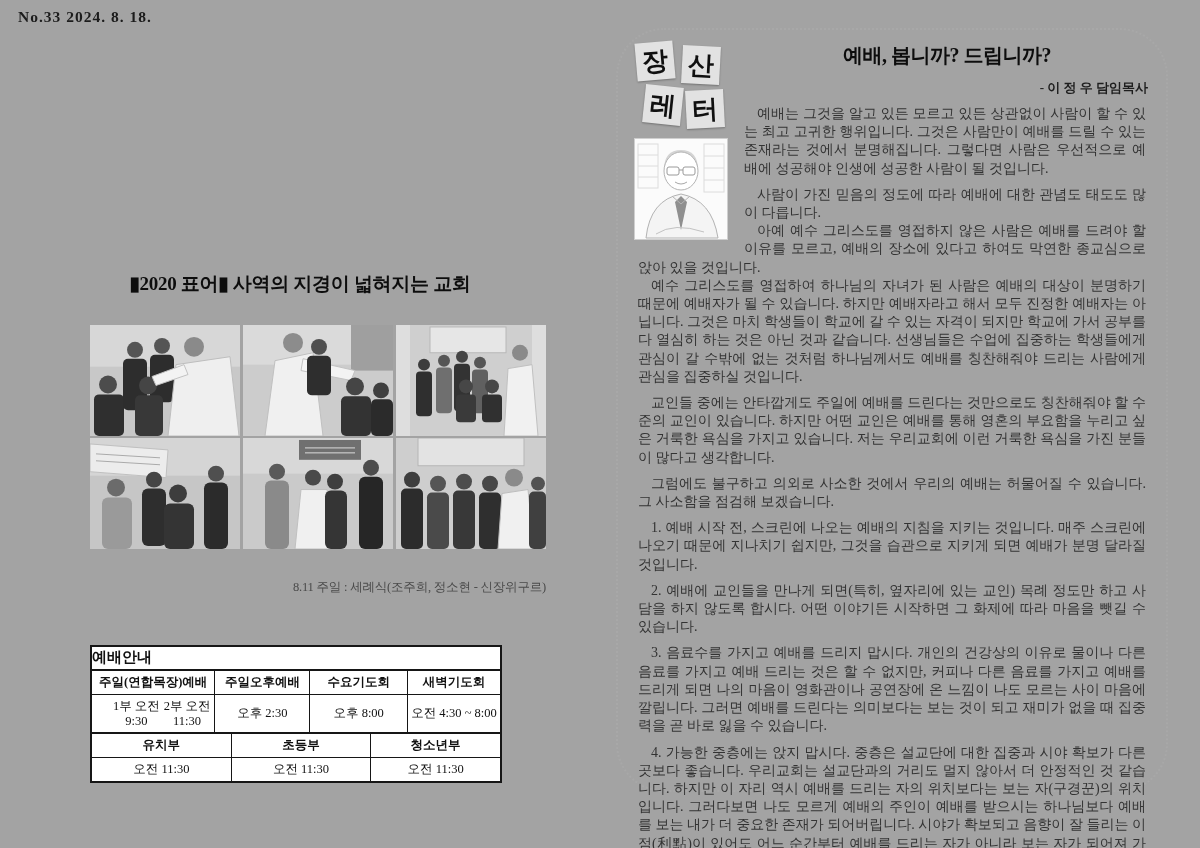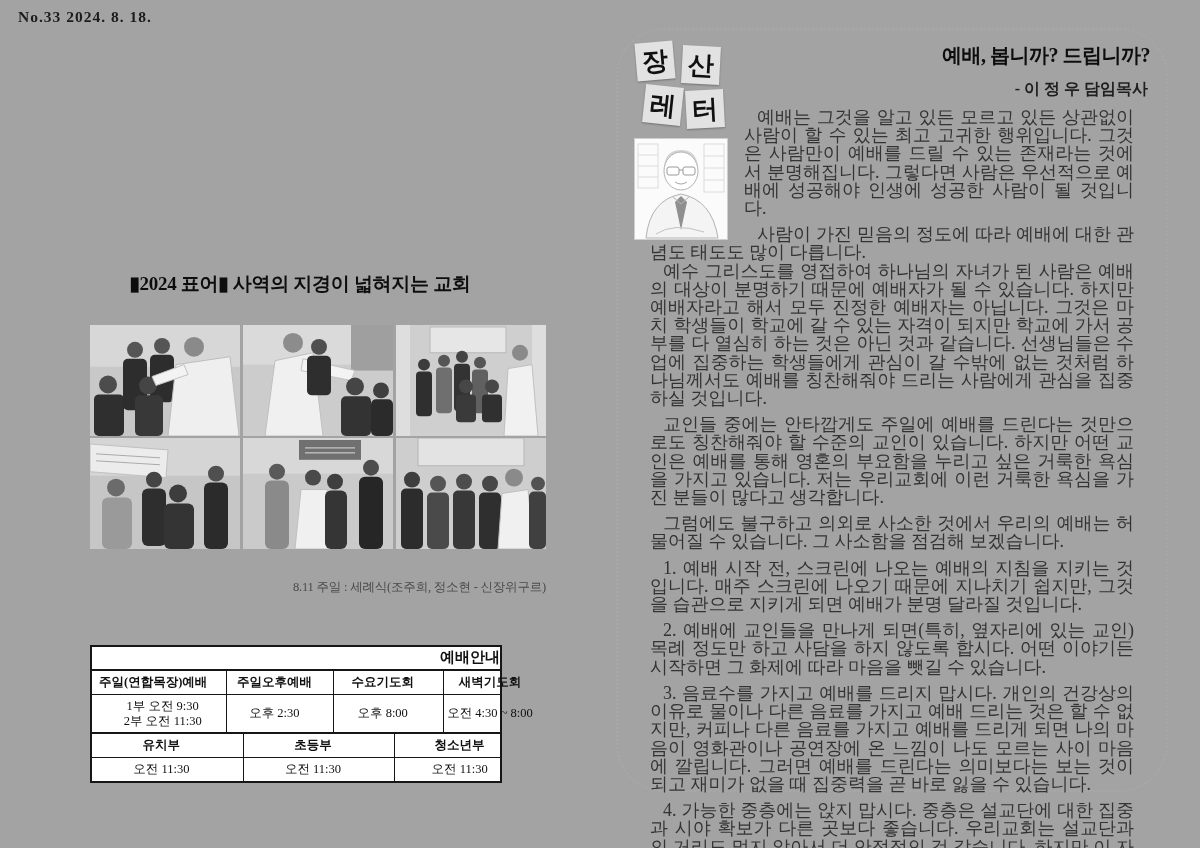--- a/index.html
+++ b/index.html
@@ -17,63 +17,63 @@
            display:grid;grid-template-columns:1fr 1fr 1fr;grid-template-rows:1fr 1fr;
            column-gap:3px;row-gap:2px;}
   .photo{overflow:hidden;background:#c9c9c9;}
   .photo svg{width:100%;height:100%;display:block;}
   .photo-caption{position:absolute;left:90px;top:579px;width:456px;text-align:right;
                  font-size:12.5px;color:#4a4a4a;letter-spacing:-0.2px;}
 
   
   .worship-table{position:absolute;left:90px;top:645px;width:408px;
                  border:2px solid #161616;color:#111;background:#fff;}
-  .wt-title{text-align:right;font-weight:bold;font-size:15px;padding:1px 0 2px;}
-  .wt-row{display:grid;border-top:2px solid #161616;gap:12px;}
+  .wt-title{text-align:left;font-weight:bold;font-size:15px;padding:1px 0 2px;}
+  .wt-row{display:grid;border-top:2px solid #161616;}
   .wt-row.vals{border-top-width:1.5px;}
   .wt-main{grid-template-columns:30% 23.3% 23.9% 22.8%;}
   .wt-dept{grid-template-columns:34% 34.2% 31.8%;}
   .wt-cell{display:flex;align-items:center;justify-content:center;text-align:center;
            font-size:12.5px;padding:2px 1px;border-left:1.5px solid #161616;min-height:19px;}
   .wt-row .wt-cell:first-child{border-left:none;}
   .wt-row.hdr .wt-cell{font-weight:bold;}
   .wt-main.vals .wt-cell{min-height:33px;}
-  .sunday-cell{flex-direction:column;line-height:15px;padding-left:20px;}
+  .sunday-cell{flex-direction:row;line-height:15px;padding-left:20px;}
 
   
   .letter-panel{position:absolute;left:616px;top:28px;width:552px;height:764px;
                 box-sizing:border-box;border:2px dotted #a8a8a8;border-radius:48px;
                 padding:10px 16px 8px;color:#333;}
   .letter-media{float:left;width:100px;margin:2px 10px 2px 0;}
   .logo{position:relative;width:100px;height:88px;}
   .logo-tile{position:absolute;width:38px;height:38px;background:#e2e2e2;
              box-shadow:0 1px 2px rgba(0,0,0,.3);display:flex;align-items:center;
              justify-content:center;font-size:26px;font-weight:bold;color:#101010;}
   .tile-0{left:2px;top:0;transform:rotate(-5deg);}
   .tile-1{left:48px;top:4px;transform:rotate(3deg);}
   .tile-2{left:10px;top:44px;transform:rotate(6deg);}
   .tile-3{left:52px;top:48px;transform:rotate(-3deg);}
   .portrait{width:94px;height:102px;margin-top:8px;}
   .portrait svg{width:100%;height:100%;display:block;}
-  .letter-title{text-align:right;font-size:20px;font-weight:bold;color:#0d0d0d;
+  .letter-title{text-align:center;font-size:20px;font-weight:bold;color:#0d0d0d;
                 margin:2px 0 0;letter-spacing:-0.5px;}
-  .letter-byline{text-align:right;font-size:16px;font-weight:bold;color:#1e1e1e;
+  .letter-byline{text-align:right;font-size:13px;font-weight:bold;color:#1e1e1e;
                  margin:10px 2px 6px 0;}
-  .letter-body p{margin:8px 16px 0;font-size:18px;line-height:18.2px;text-align:justify;
+  .letter-body p{margin:8px 4px 0;font-size:14px;line-height:18.2px;text-align:justify;
                  text-indent:13px;color:#333;}
   .letter-body p.tight{margin-top:0;}
 </style>
 </head>
 <body>
 
 <div class="page">
 
   <div class="issue-no">No.33 2024. 8. 18.</div>
 
-  <div class="slogan">▮2024 표어▮ 사역의 지경이 넓혀지는 교회</div>
+  <div class="slogan">▮2020 표어▮ 사역의 지경이 넓혀지는 교회</div>
 
   <div class="collage">
     <div class="photo">
       <svg viewBox="0 0 150 112" preserveAspectRatio="none">
         <rect width="150" height="112" fill="#c8c8c8"></rect>
           <rect width="150" height="42" fill="#d7d7d7"></rect>
         <circle cx="18" cy="60" r="9" fill="#4c4c4c"></circle>
           <rect x="4" y="70" width="30" height="42" rx="5" fill="#2f2f2f"></rect>
         <circle cx="45" cy="25" r="8" fill="#555"></circle>
           <rect x="33" y="34" width="24" height="52" rx="5" fill="#2d2d2d"></rect>
@@ -239,20 +239,21 @@
           <path d="M38,58 L47,66 L56,58" fill="none" stroke="#b3b3b3"></path>
           <path d="M22,96 Q40,84 70,94" fill="none" stroke="#c2c2c2"></path>
         </svg>
       </div>
     </div>
     <h1 class="letter-title">예배, 봅니까? 드립니까?</h1>
     <div class="letter-byline">- 이 정 우 담임목사</div>
     <div class="letter-body">
       <p>예배는 그것을 알고 있든 모르고 있든 상관없이 사람이 할 수 있는 최고 고귀한 행위입니다. 그것은 사람만이 예배를 드릴 수 있는 존재라는 것에서 분명해집니다. 그렇다면 사람은 우선적으로 예배에 성공해야 인생에 성공한 사람이 될 것입니다.</p>
       <p>사람이 가진 믿음의 정도에 따라 예배에 대한 관념도 태도도 많이 다릅니다.</p>
+      <p class="tight">아예 예수 그리스도를 영접하지 않은 사람은 예배를 드려야 할 이유를 모르고, 예배의 장소에 있다고 하여도 막연한 종교심으로 앉아 있을 것입니다.</p>
       <p class="tight">예수 그리스도를 영접하여 하나님의 자녀가 된 사람은 예배의 대상이 분명하기 때문에 예배자가 될 수 있습니다. 하지만 예배자라고 해서 모두 진정한 예배자는 아닙니다. 그것은 마치 학생들이 학교에 갈 수 있는 자격이 되지만 학교에 가서 공부를 다 열심히 하는 것은 아닌 것과 같습니다. 선생님들은 수업에 집중하는 학생들에게 관심이 갈 수밖에 없는 것처럼 하나님께서도 예배를 칭찬해줘야 드리는 사람에게 관심을 집중하실 것입니다.</p>
       <p>교인들 중에는 안타깝게도 주일에 예배를 드린다는 것만으로도 칭찬해줘야 할 수준의 교인이 있습니다. 하지만 어떤 교인은 예배를 통해 영혼의 부요함을 누리고 싶은 거룩한 욕심을 가지고 있습니다. 저는 우리교회에 이런 거룩한 욕심을 가진 분들이 많다고 생각합니다.</p>
       <p>그럼에도 불구하고 의외로 사소한 것에서 우리의 예배는 허물어질 수 있습니다. 그 사소함을 점검해 보겠습니다.</p>
       <p>1. 예배 시작 전, 스크린에 나오는 예배의 지침을 지키는 것입니다. 매주 스크린에 나오기 때문에 지나치기 쉽지만, 그것을 습관으로 지키게 되면 예배가 분명 달라질 것입니다.</p>
       <p>2. 예배에 교인들을 만나게 되면(특히, 옆자리에 있는 교인) 목례 정도만 하고 사담을 하지 않도록 합시다. 어떤 이야기든 시작하면 그 화제에 따라 마음을 뺏길 수 있습니다.</p>
       <p>3. 음료수를 가지고 예배를 드리지 맙시다. 개인의 건강상의 이유로 물이나 다른 음료를 가지고 예배 드리는 것은 할 수 없지만, 커피나 다른 음료를 가지고 예배를 드리게 되면 나의 마음이 영화관이나 공연장에 온 느낌이 나도 모르는 사이 마음에 깔립니다. 그러면 예배를 드린다는 의미보다는 보는 것이 되고 재미가 없을 때 집중력을 곧 바로 잃을 수 있습니다.</p>
       <p>4. 가능한 중층에는 앉지 맙시다. 중층은 설교단에 대한 집중과 시야 확보가 다른 곳보다 좋습니다. 우리교회는 설교단과의 거리도 멀지 않아서 더 안정적인 것 같습니다. 하지만 이 자리 역시 예배를 드리는 자의 위치보다는 보는 자(구경꾼)의 위치입니다. 그러다보면 나도 모르게 예배의 주인이 예배를 받으시는 하나님보다 예배를 보는 내가 더 중요한 존재가 되어버립니다. 시야가 확보되고 음향이 잘 들리는 이점(利點)이 있어도 어느 순간부터 예배를 드리는 자가 아니라 보는 자가 되어져 가는 자리는 위험한 자리라는 생각을 해 볼 수 있어야 합니다.</p>
     </div>
   </div>
 

